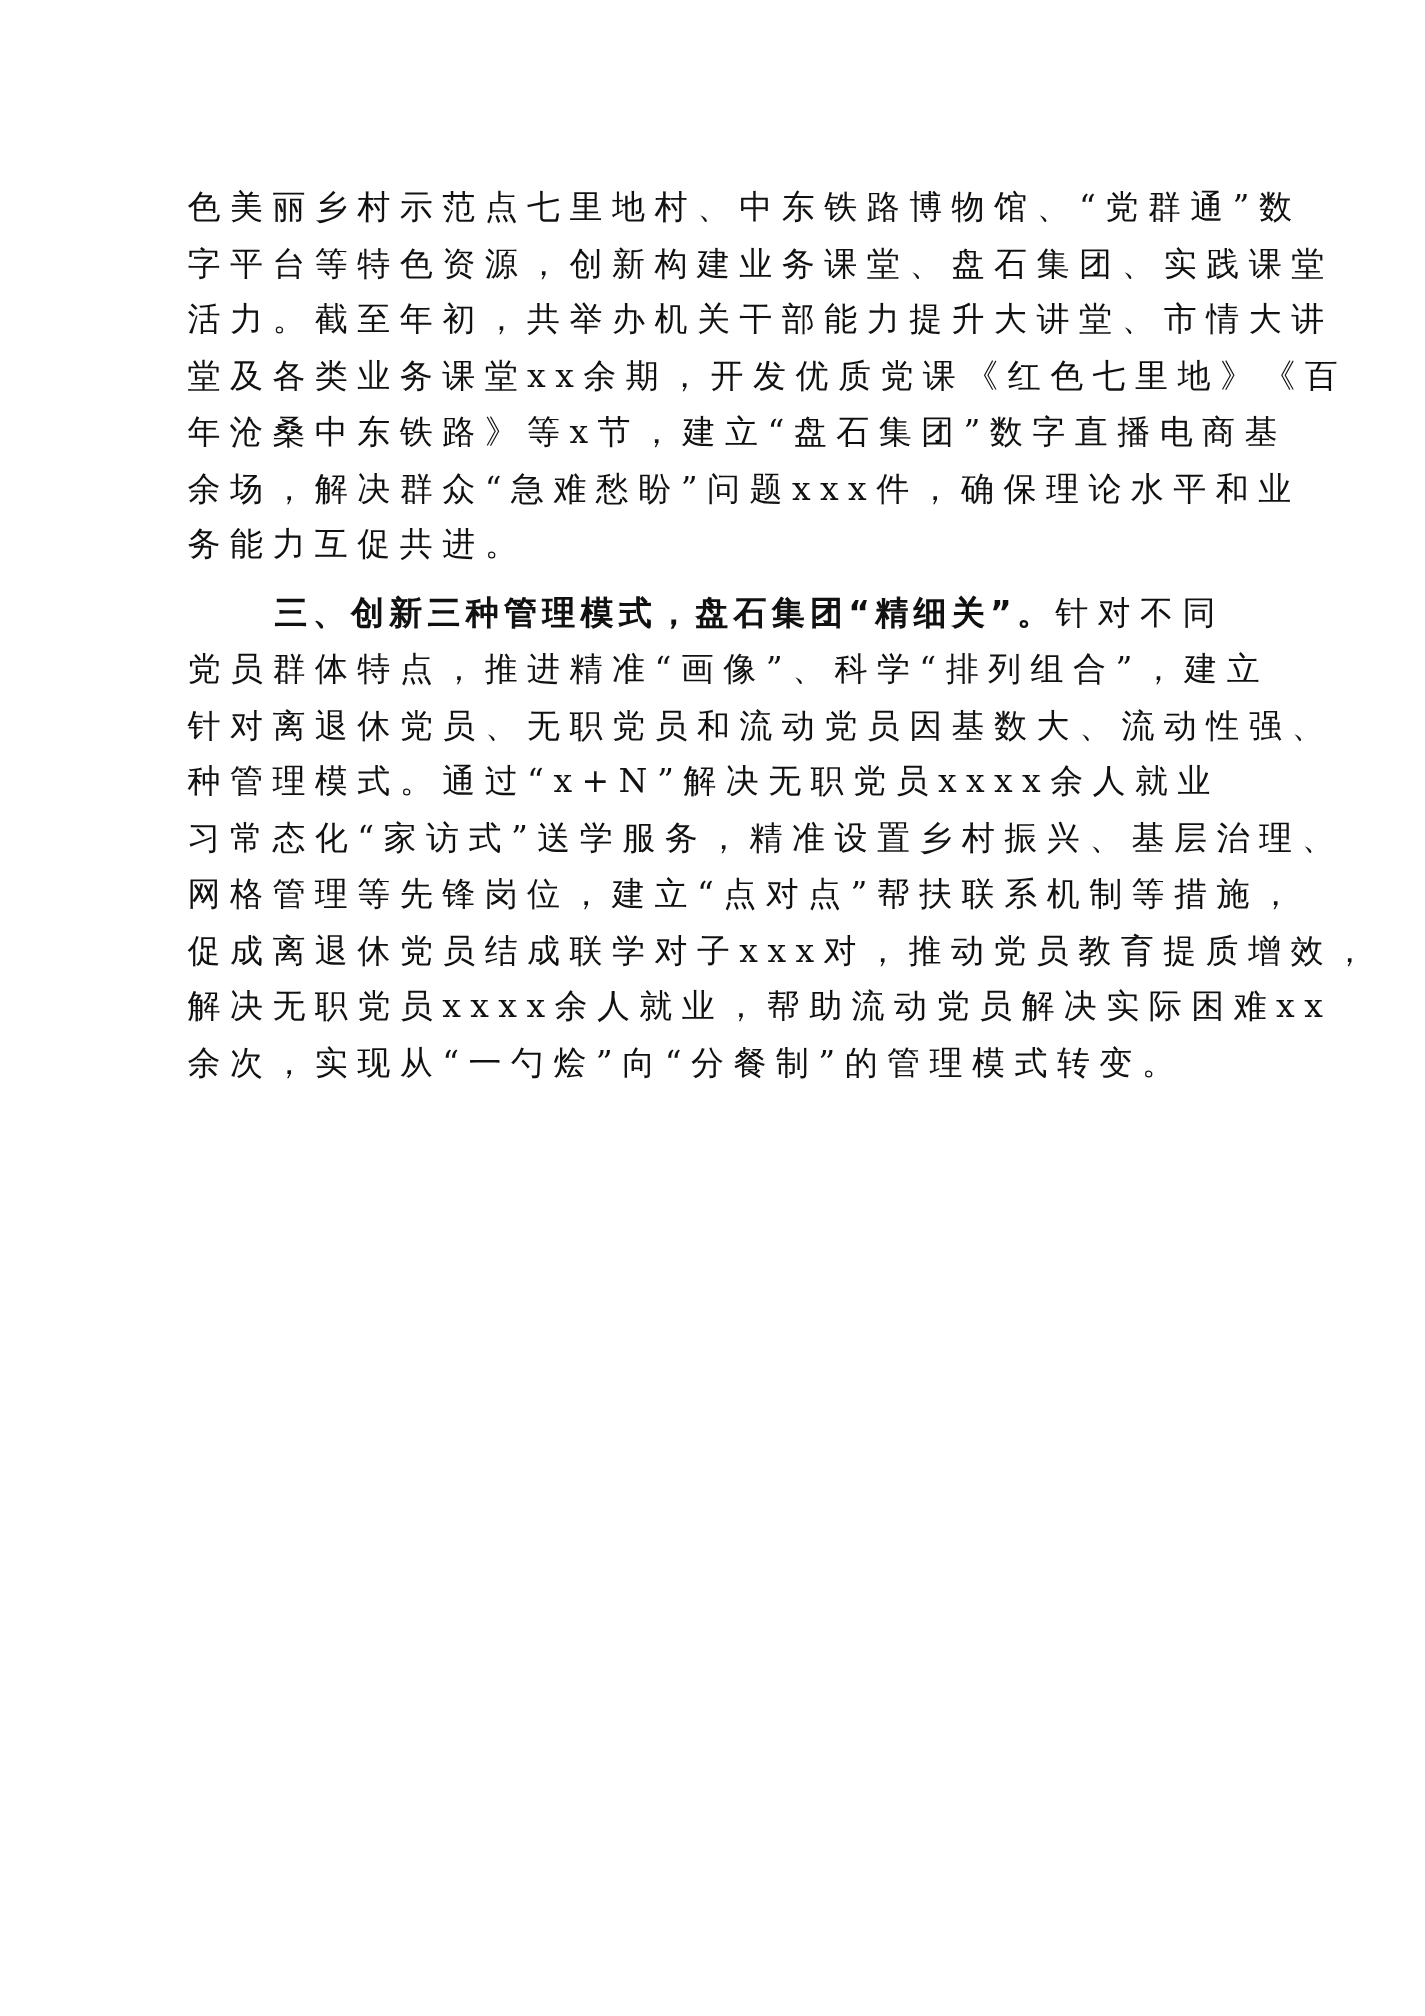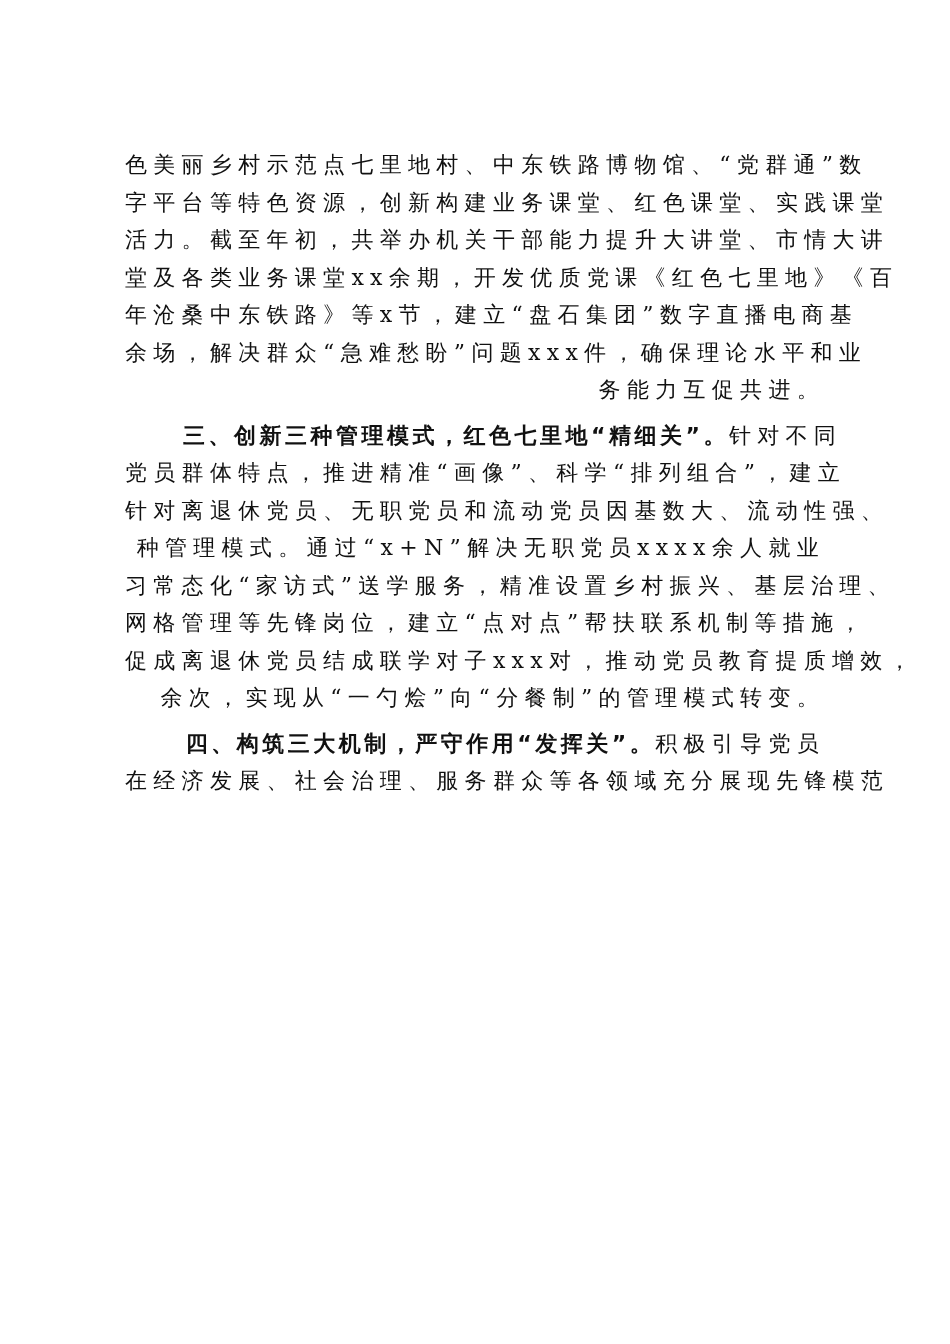--- a/index.html
+++ b/index.html
@@ -1,25 +1,24 @@
 <!DOCTYPE html>
 <html><head>
 <meta charset="utf-8">
 <style>
   html, body { margin: 0; padding: 0; background: #ffffff; }
   body { width: 950px; height: 1344px; position: relative; overflow: hidden; }
   .page {
     position: absolute;
     left: 125px;
-    top: 146px;
+    top: 120px;
     width: 700px;
     font-family: "DejaVu Serif", "Liberation Serif", serif;
     font-size: 22px;
     color: #111111;
-    text-align: right;
   }
   .line {
     height: 37.5px;
     line-height: 37.5px;
     white-space: nowrap;
     letter-spacing: 6.3px;
   }
   .indent { padding-left: 58px; }
   .heading {
     font-family: "DejaVu Sans", "Liberation Sans", sans-serif;
@@ -28,45 +27,40 @@
   }
   .gap { height: 8px; }
 </style>
 </head>
 <body>
 
 <div class="page">
 
   <div>
     <div class="line">色美丽乡村示范点七里地村、中东铁路博物馆、“党群通”数</div>
-    <div class="line">字平台等特色资源，创新构建业务课堂、红色课堂、实践课堂</div>
+    <div class="line">字平台等特色资源，创新构建业务课堂、盘石集团、实践课堂</div>
     <div class="line">活力。截至年初，共举办机关干部能力提升大讲堂、市情大讲</div>
     <div class="line">堂及各类业务课堂xx余期，开发优质党课《红色七里地》《百</div>
     <div class="line">年沧桑中东铁路》等x节，建立“盘石集团”数字直播电商基</div>
     <div class="line">余场，解决群众“急难愁盼”问题xxx件，确保理论水平和业</div>
     <div class="line">务能力互促共进。</div>
   </div>
 
   <div class="gap"></div>
 
   <div>
     <div class="line indent">
-      <span class="heading">三、创新三种管理模式，红色七里地“精细关”。</span><span>针对不同</span>
+      <span class="heading">三、创新三种管理模式，盘石集团“精细关”。</span><span>针对不同</span>
     </div>
     <div class="line">党员群体特点，推进精准“画像”、科学“排列组合”，建立</div>
     <div class="line">针对离退休党员、无职党员和流动党员因基数大、流动性强、</div>
     <div class="line">种管理模式。通过“x+N”解决无职党员xxxx余人就业</div>
     <div class="line">习常态化“家访式”送学服务，精准设置乡村振兴、基层治理、</div>
     <div class="line">网格管理等先锋岗位，建立“点对点”帮扶联系机制等措施，</div>
     <div class="line">促成离退休党员结成联学对子xxx对，推动党员教育提质增效，</div>
+    <div class="line">解决无职党员xxxx余人就业，帮助流动党员解决实际困难xx</div>
     <div class="line">余次，实现从“一勺烩”向“分餐制”的管理模式转变。</div>
   </div>
 
   <div class="gap"></div>
 
-  <div>
-    <div class="line indent">
-      <span class="heading">四、构筑三大机制，严守作用“发挥关”。</span><span>积极引导党员</span>
-    </div>
-    <div class="line">在经济发展、社会治理、服务群众等各领域充分展现先锋模范</div>
-  </div>
 
 </div>
 
 </body></html>

